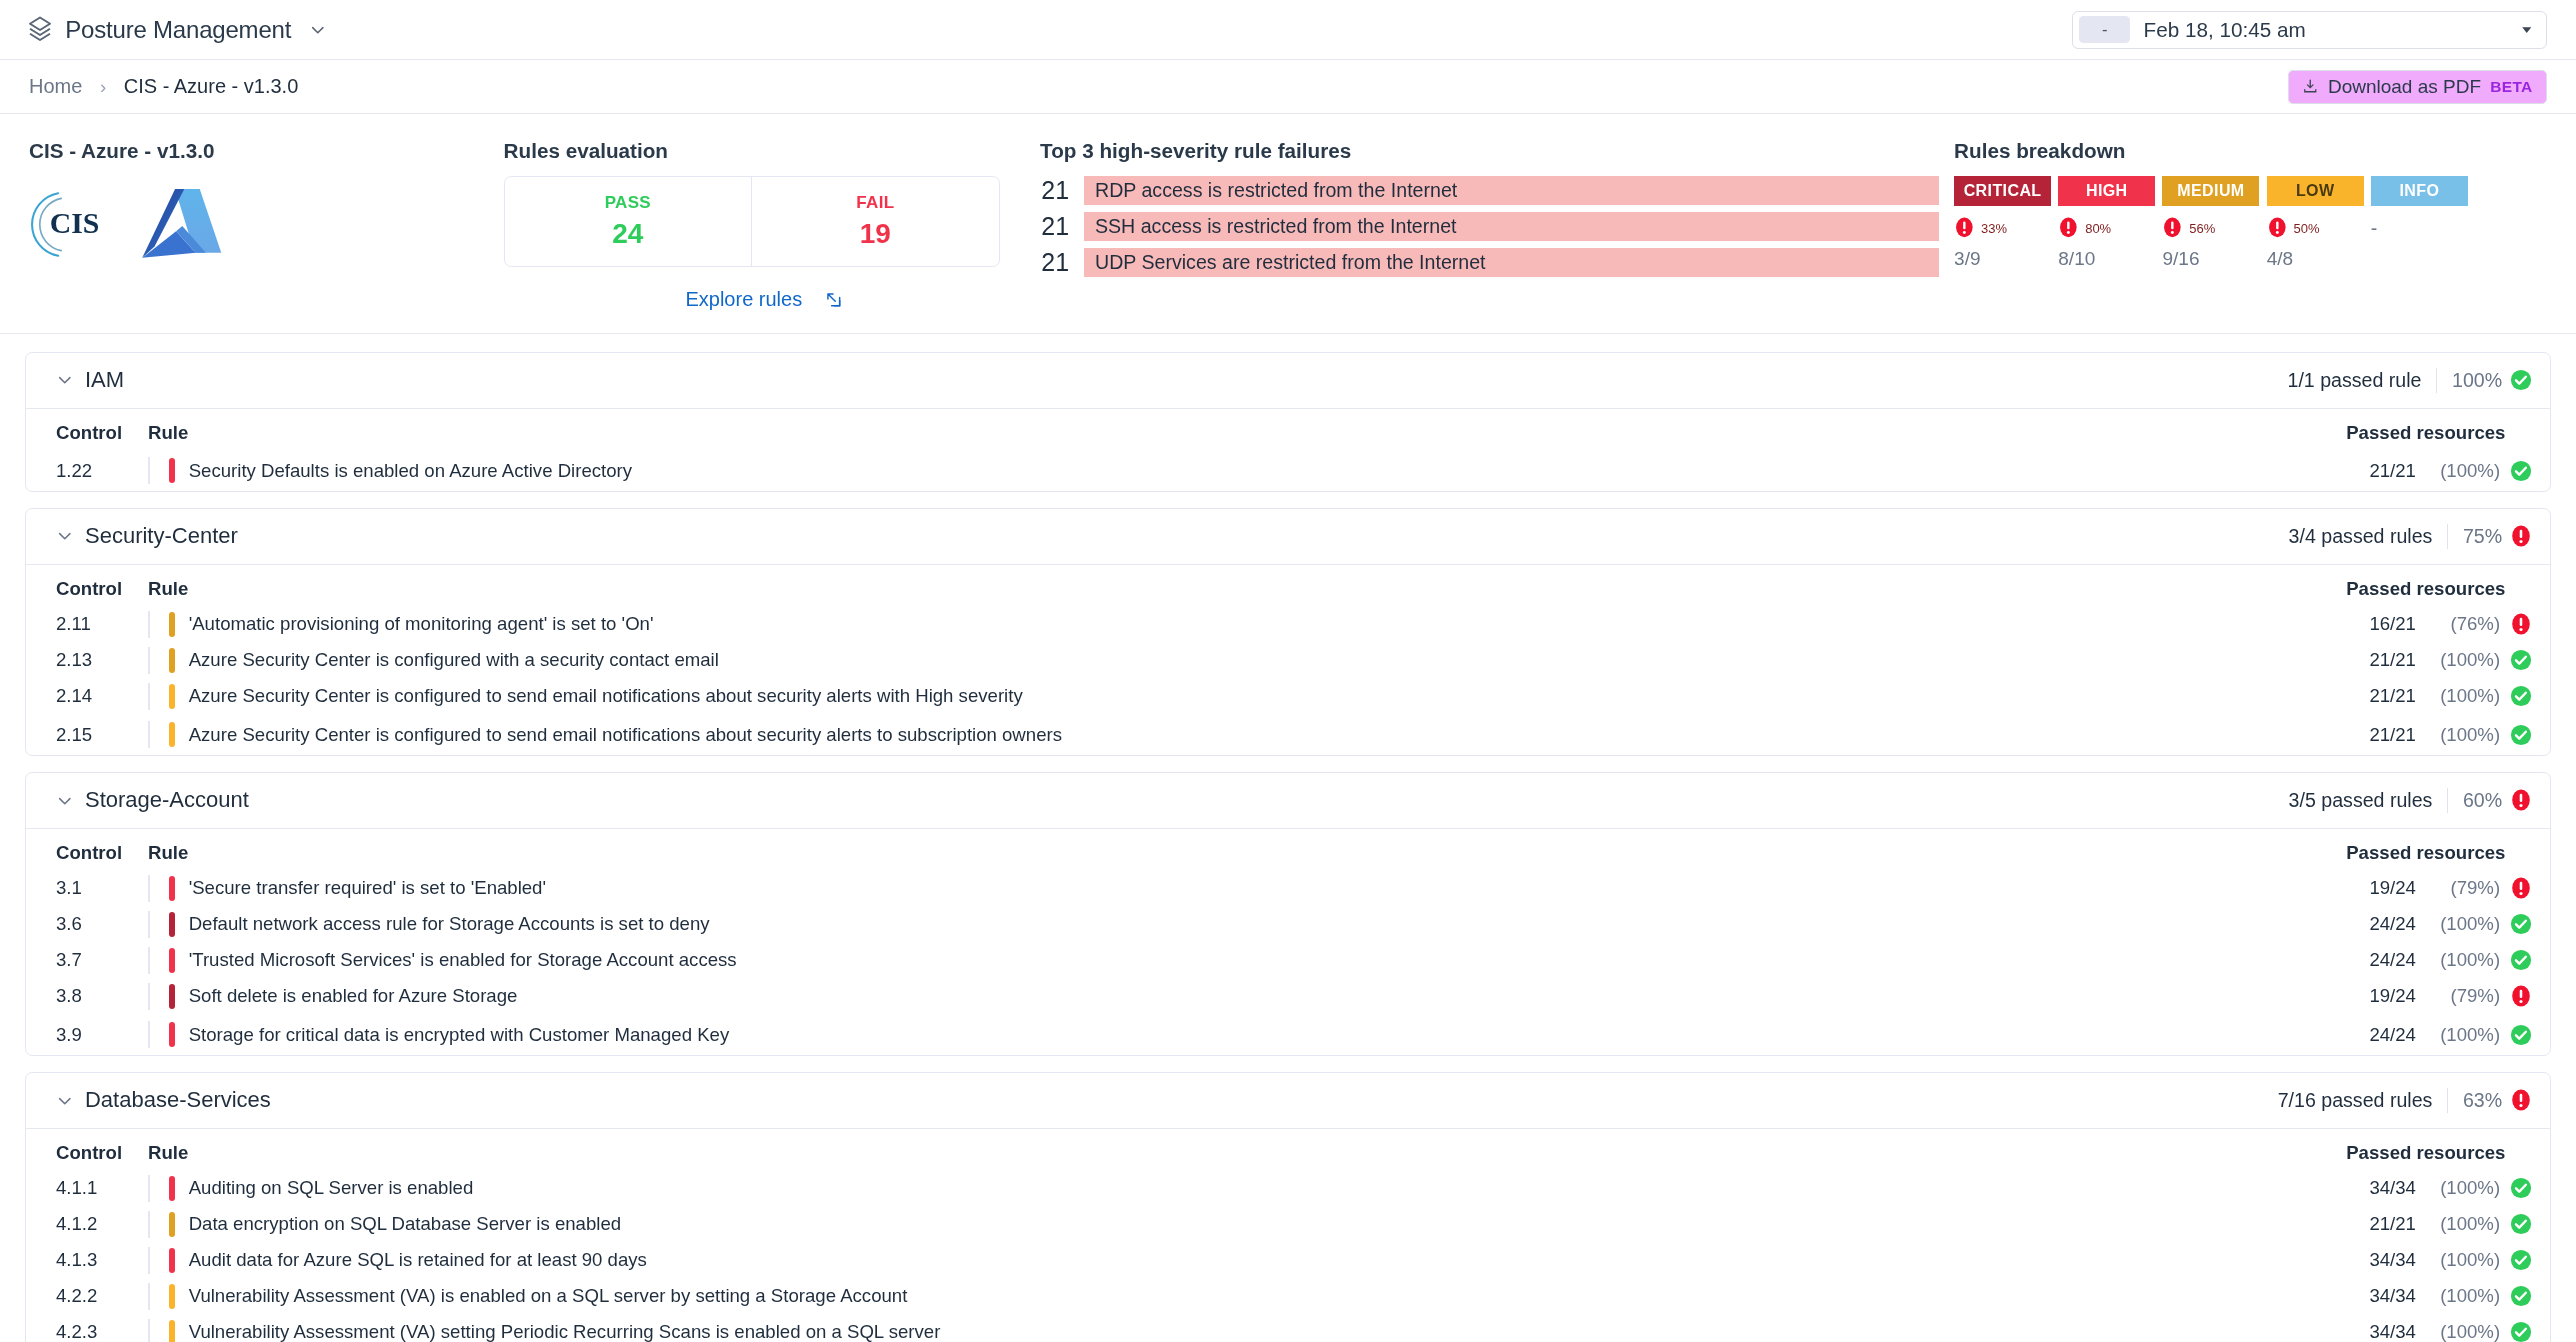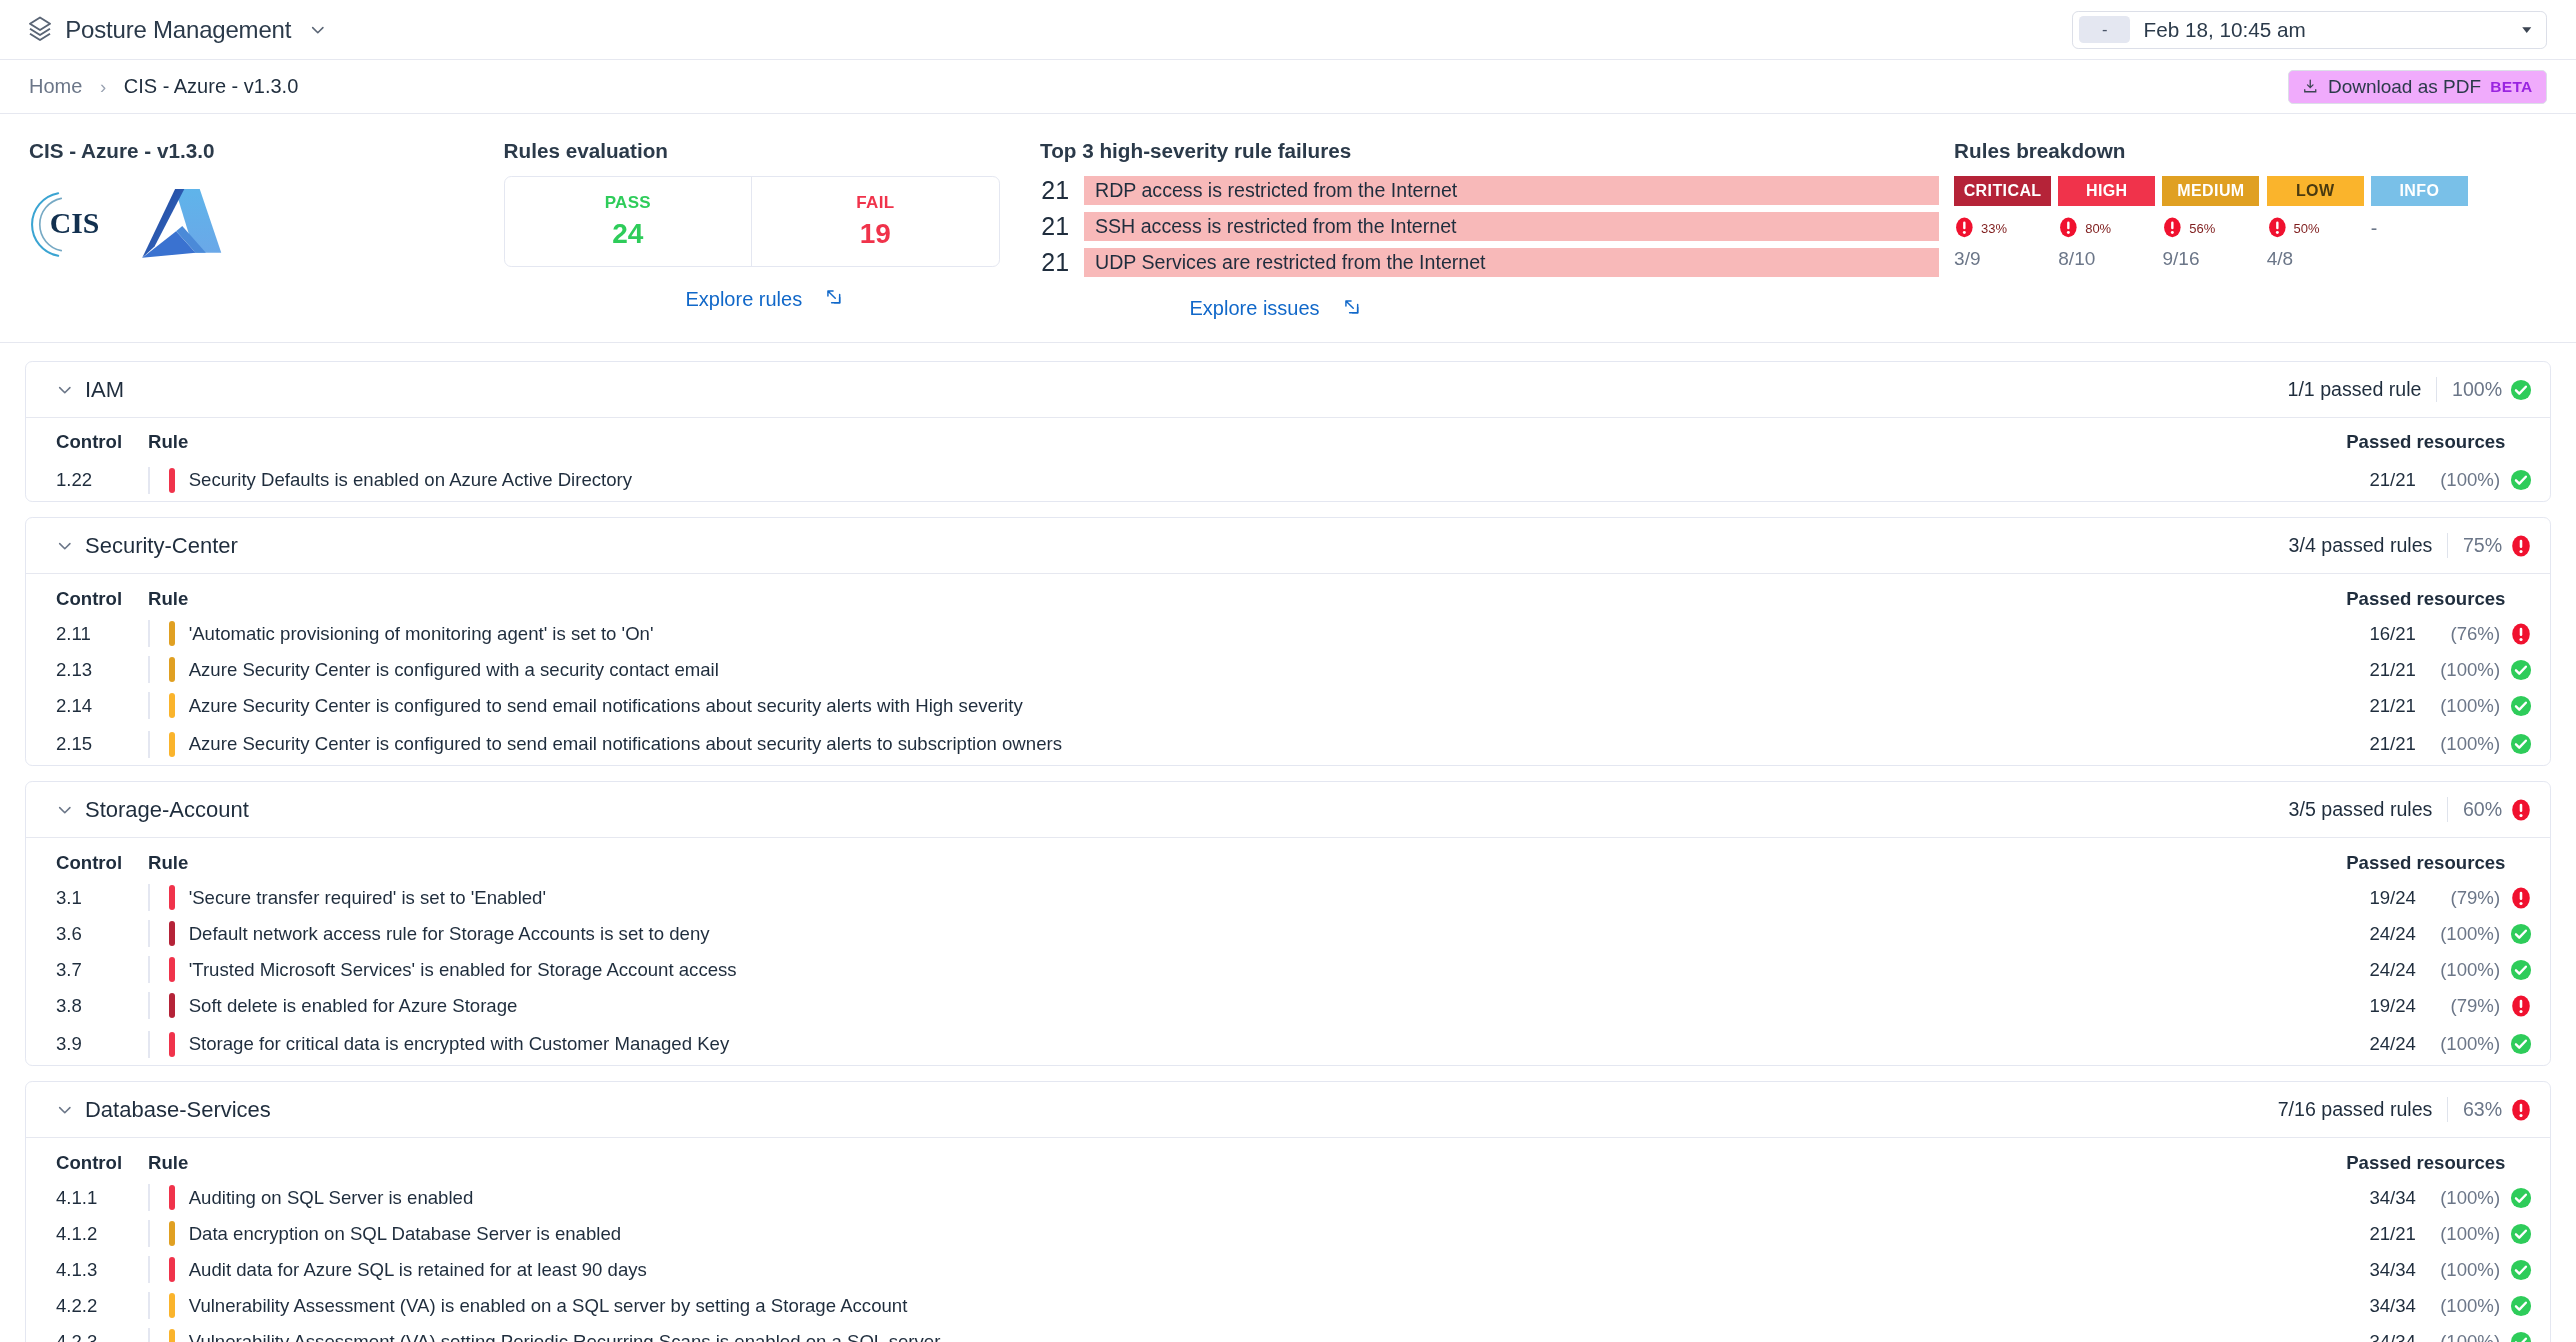--- a/index.html
+++ b/index.html
@@ -102,21 +102,21 @@
     display: flex; background: #fff; justify-content: flex-end;
   }
   .eval-half { flex: 1; display: flex; flex-direction: column; align-items: center; justify-content: center; gap: 5.2px; }
   .eval-half + .eval-half { border-left: 1.5px solid #e4e7f1; }
   .eval-lbl { font-size: 17px; font-weight: bold; letter-spacing: 0.3px; }
   .eval-num { font-size: 28px; font-weight: bold; }
   .pass .eval-lbl, .pass .eval-num { color: #2ecc5a; }
   .fail .eval-lbl, .fail .eval-num { color: #f0334b; }
   .explore-wrap { margin-top: 20.7px; display: flex; justify-content: center; padding-left: 145px; }
   .explore-link {
-    display: inline-flex; align-items: flex-start; gap: 23px;
+    display: inline-flex; align-items: center; gap: 23px;
     font-size: 20px; color: #1168c9; cursor: pointer;
   }
   .explore-ico { width: 17.6px; height: 17.6px; }
 
   .col-top3 { width: 914px; padding-left: 15.5px; }
   .t3-row { display: flex; align-items: center; margin-bottom: 6.7px; }
   .t3-count { width: 29px; text-align: right; font-size: 25px; color: #1f2d3d; margin-right: 14.5px; }
   .t3-bar {
     flex: 1; height: 29px;
     background: #f8b9b9;
@@ -296,31 +296,20 @@
         <span class="t3-bar">RDP access is restricted from the Internet</span>
       </div>
       <div class="t3-row">
         <span class="t3-count">21</span>
         <span class="t3-bar">SSH access is restricted from the Internet</span>
       </div>
       <div class="t3-row">
         <span class="t3-count">21</span>
         <span class="t3-bar">UDP Services are restricted from the Internet</span>
       </div>
-    </div>
-    <div class="t3-explore">
-      <span class="explore-link">
-        <span>Explore issues</span>
-        <span class="explore-ico">
-          <svg viewBox="0 0 24 24" width="17.6" height="17.6">
-            <path d="M4 4h7M4 4v7M4 4l10 10M20 13v7h-7" fill="none" stroke="#1168c9" stroke-width="2" stroke-linecap="round"></path>
-            <path d="M20 20V9M20 20H9" fill="none" stroke="#1168c9" stroke-width="2" stroke-linecap="round"></path>
-          </svg>
-        </span>
-      </span>
     </div>
   </div>
 
   <div class="sumcol col-breakdown">
     <div class="sum-title">Rules breakdown</div>
     <div class="bd-badges" id="breakdown-badges">
         <div class="bd-item">
           <div class="bd-badge" style="background: rgb(181, 35, 56); color: rgb(255, 255, 255);">CRITICAL</div>
           <div class="bd-pct">
             <span><svg viewBox="0 0 24 24" width="20.7" height="20.7">

